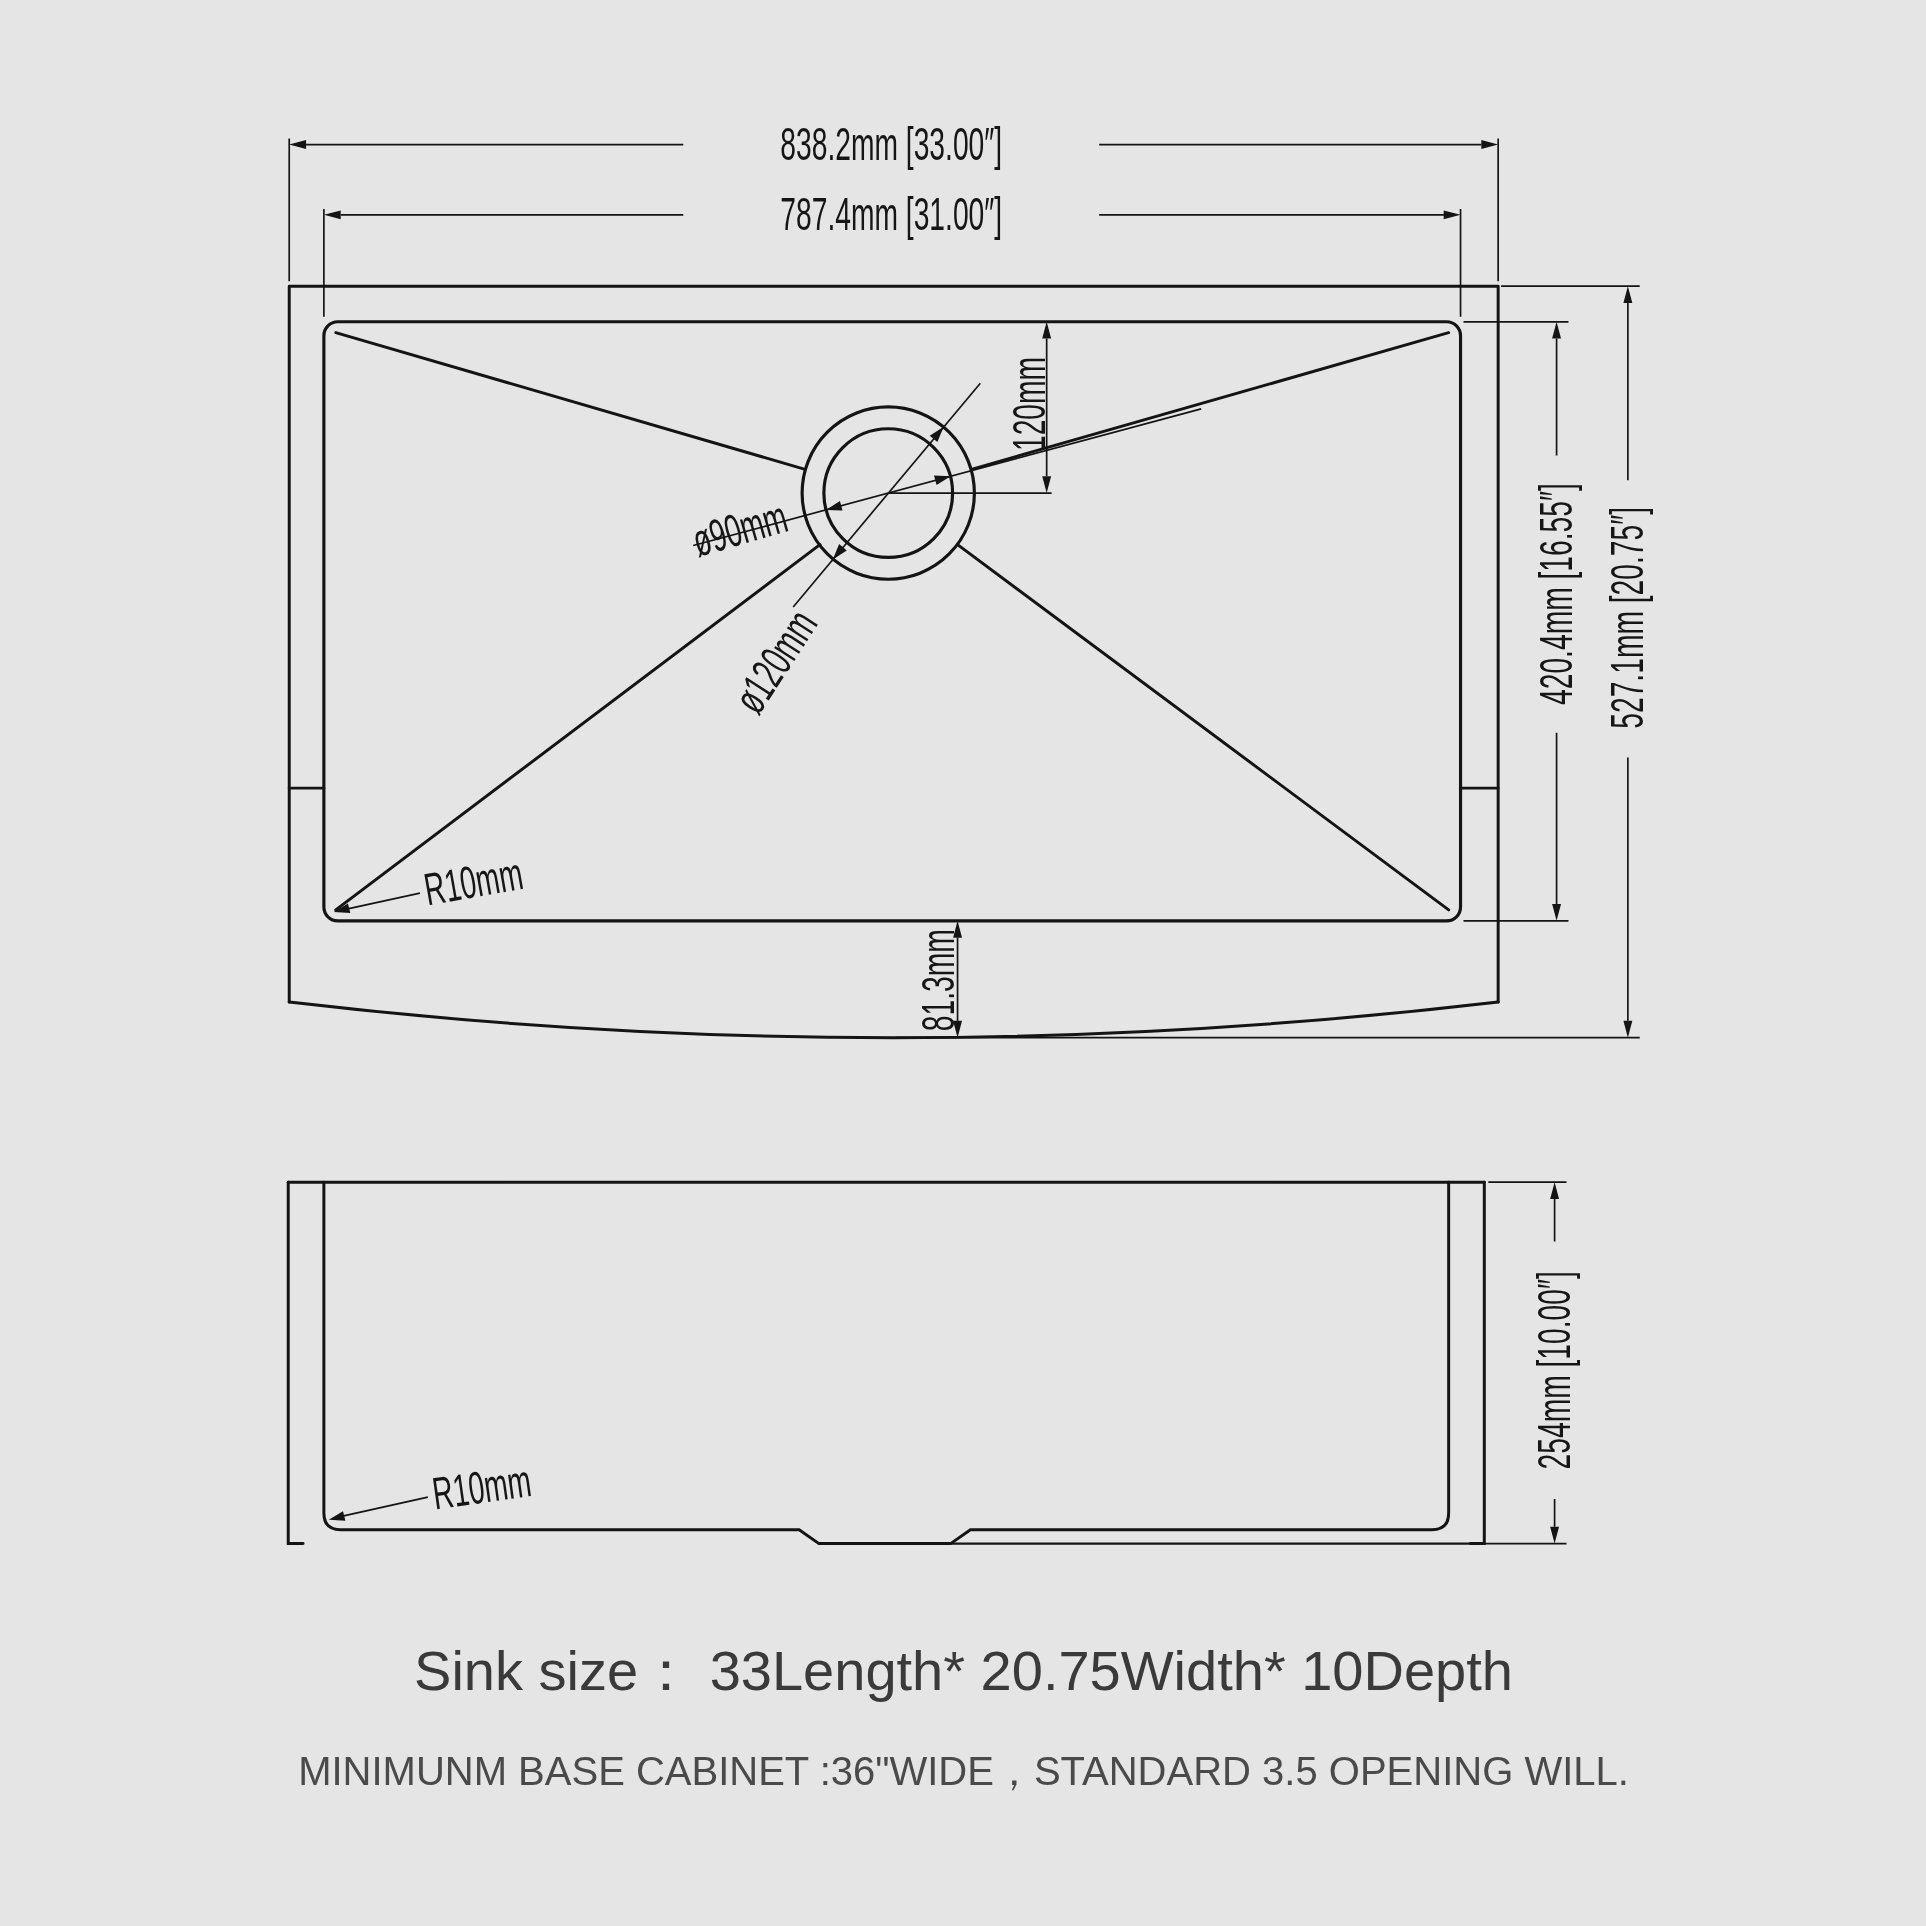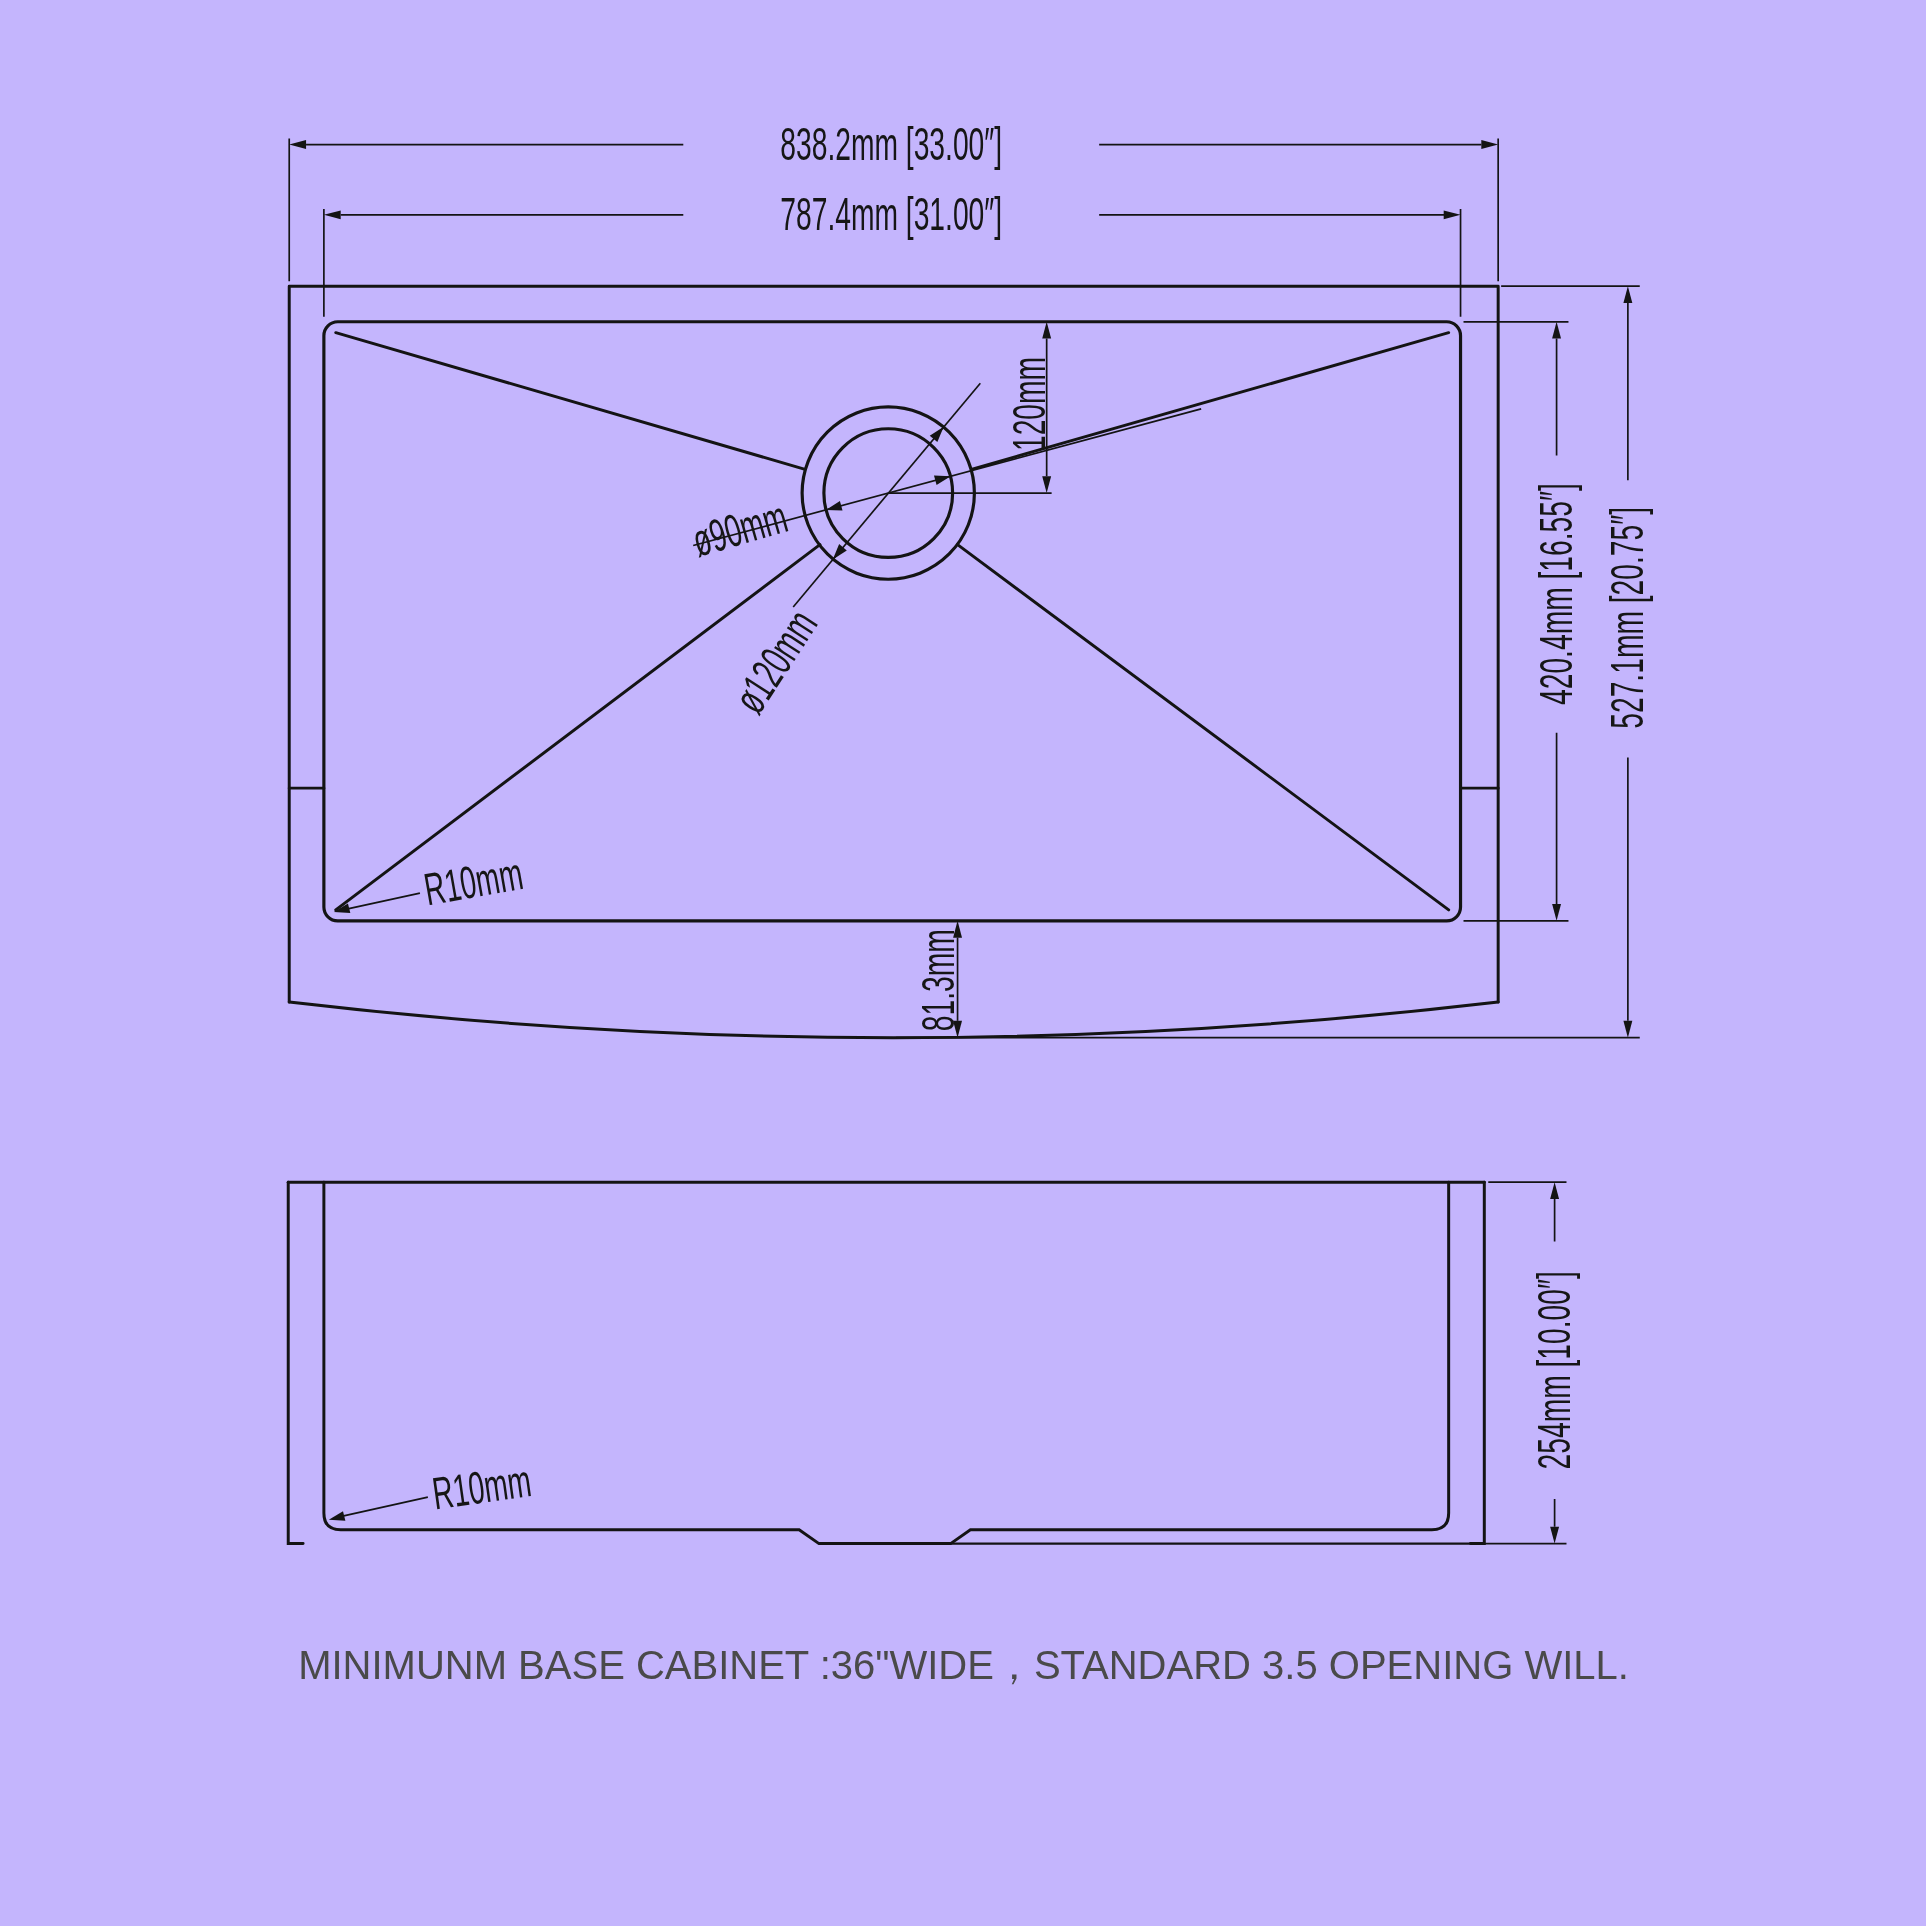--- a/index.html
+++ b/index.html
@@ -1,16 +1,16 @@
 <!DOCTYPE html>
 <html><head>
 <meta charset="utf-8">
 <style>
   html,body{margin:0;padding:0;background:#ffffff;}
-  #canvas{position:relative;width:1927px;height:1927px;background:#c4b5fd;overflow:hidden;
+  #canvas{position:relative;width:1927px;height:1927px;background:#e5e5e5;overflow:hidden;
           font-family:"Liberation Sans",sans-serif;}
   svg{position:absolute;left:0;top:0;}
   .outline{stroke:#141414;stroke-width:3;fill:none;stroke-linecap:round;}
   .outline-bold{stroke:#141414;stroke-width:3.2;fill:none;}
   .dimline{stroke:#141414;stroke-width:1.7;fill:none;stroke-linecap:butt;}
   .structline{stroke:#141414;stroke-width:2.2;fill:none;}
   .arrow{fill:#141414;stroke:none;}
   .dimtxt{font-family:"Liberation Sans",sans-serif;font-size:46px;fill:#161616;}
   #caption{position:absolute;top:1634px;left:0;width:100%;text-align:center;color:#3d3d3d;}
   .cap-title{font-size:56px;letter-spacing:0px;color:#3a3a3a;margin:0 0 30px 0;}
@@ -115,17 +115,18 @@
     <g>
       <path class="dimline" d="M1503,1194 H1582 M1486,1559 H1582 M1570,1211 V1254 M1570,1514 V1542"></path>
       <polygon class="arrow" points="1570,1194 1565.5,1211 1574.5,1211"></polygon>
       <polygon class="arrow" points="1570,1559 1565.5,1542 1574.5,1542"></polygon>
       <text class="dimtxt" text-anchor="middle" dominant-baseline="central" transform="translate(1570,1384) rotate(-90) scale(0.62,1)">254mm [10.00″]</text>
     </g>
   </g>
 </svg>
 
 <div id="caption">
+  <p class="cap-title">Sink size：  33Length* 20.75Width* 10Depth</p>
   <p class="cap-sub">MINIMUNM BASE CABINET :36"WIDE，STANDARD 3.5 OPENING WILL.</p>
 </div>
 
 </div>
 
 
 </body></html>

